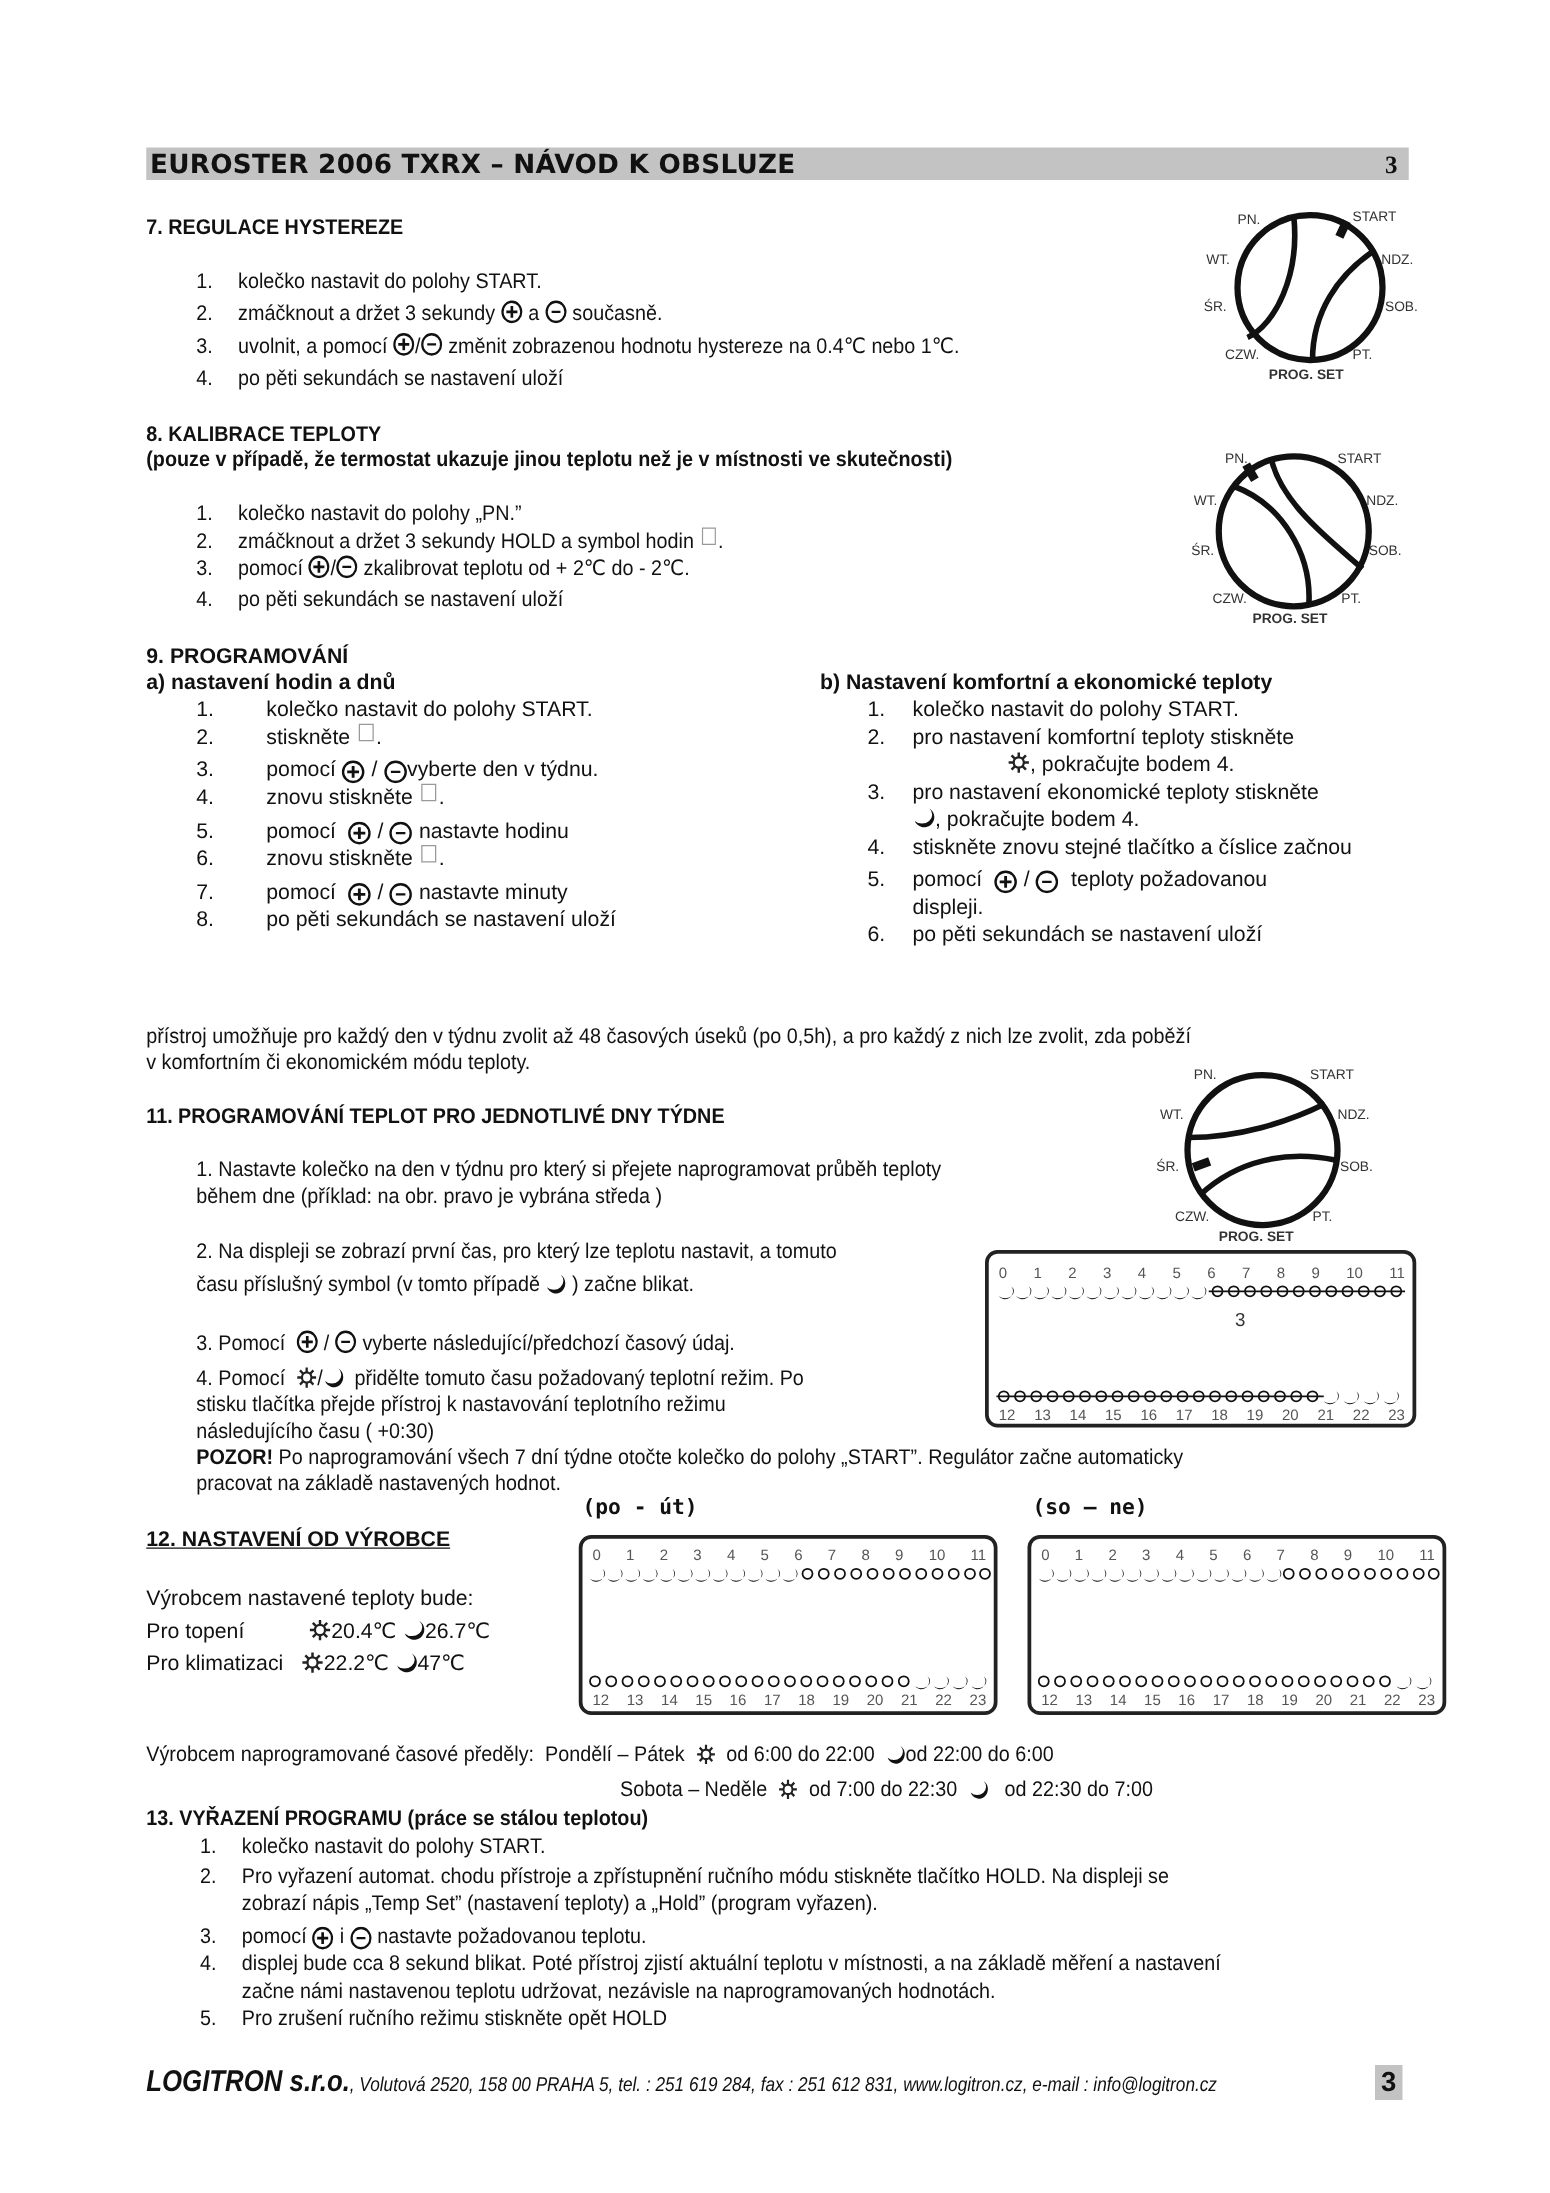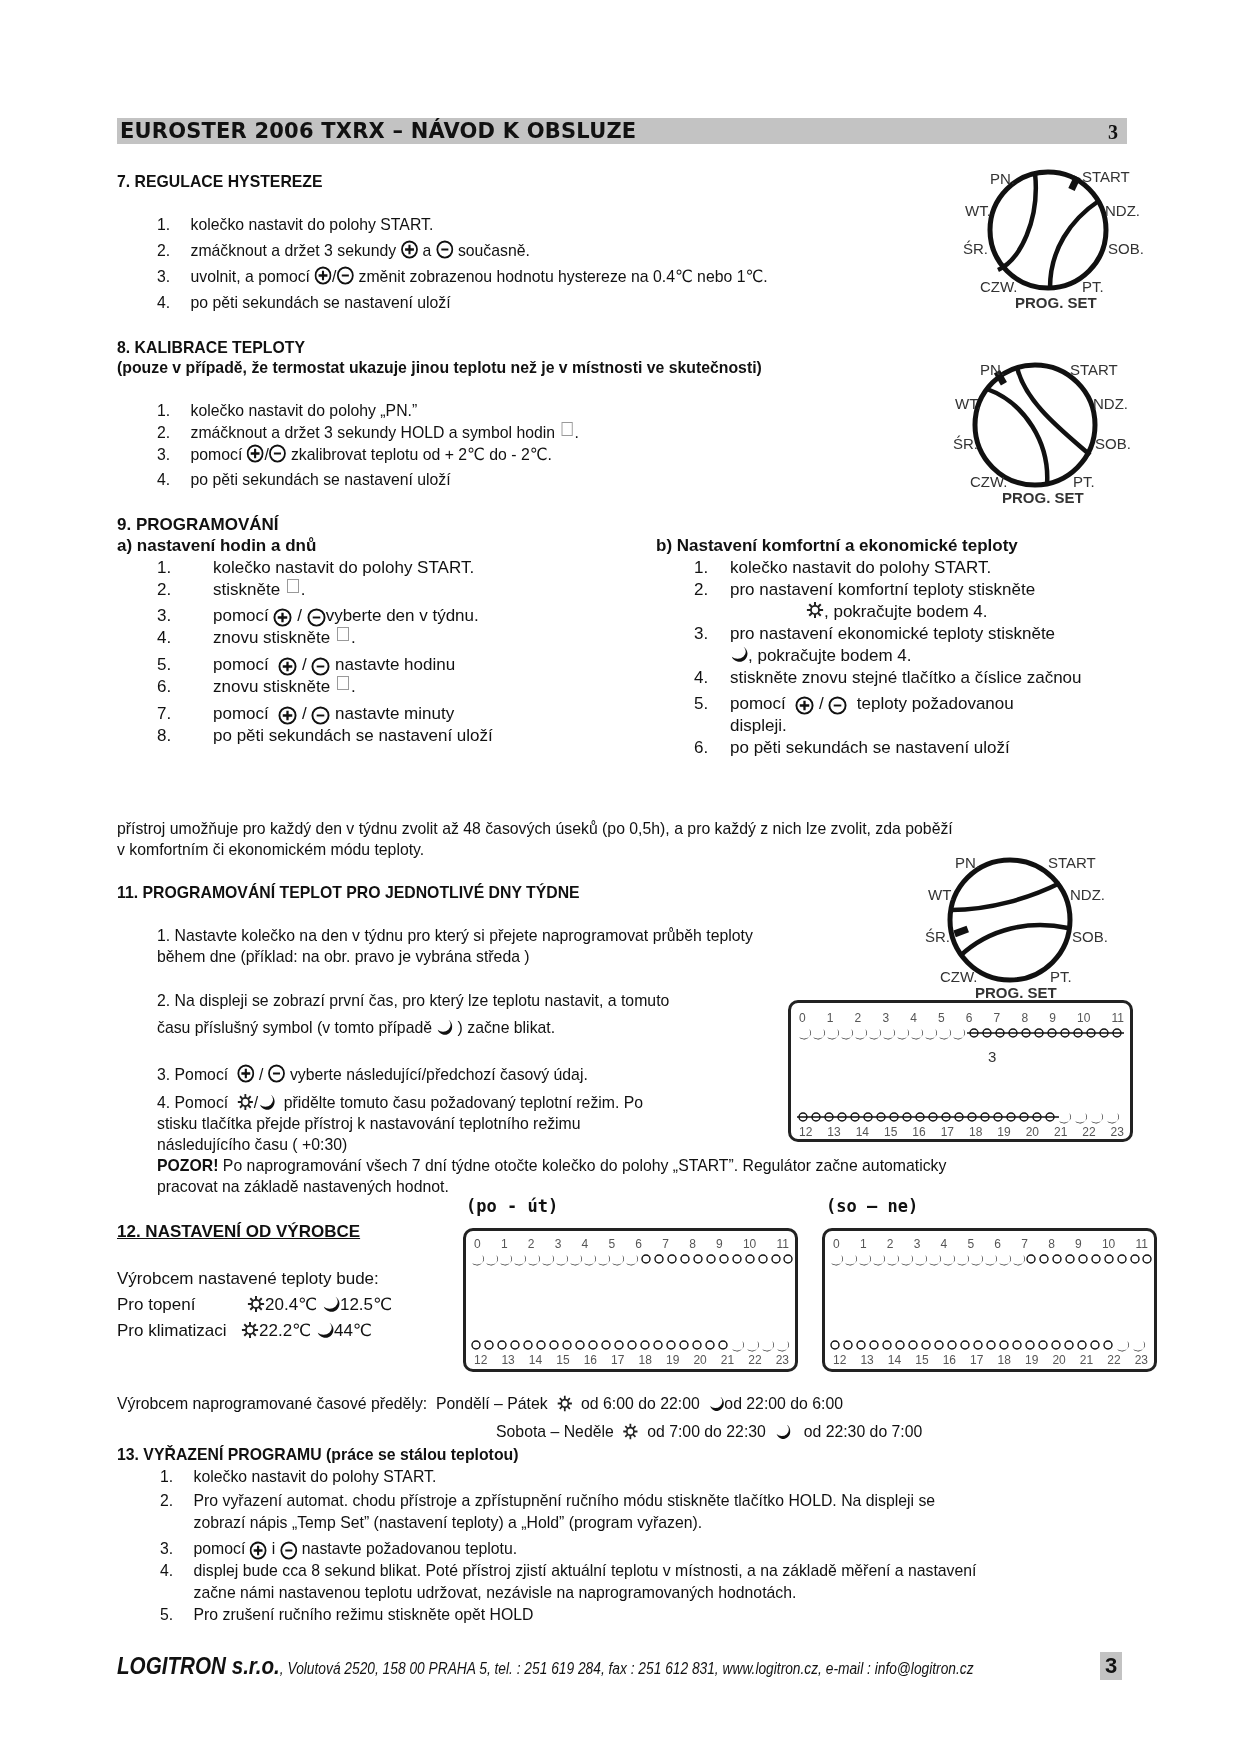--- a/index.html
+++ b/index.html
@@ -8,21 +8,21 @@
   .abs{position:absolute;}
   .hdr{left:117px;top:118px;width:1010px;height:26px;background:#c3c3c3;}
   .hdr-title{left:120px;top:118px;font-family:"DejaVu Sans",sans-serif;font-weight:bold;font-size:21px;letter-spacing:0.2px;line-height:26px;}
   .hdr-page{left:1108px;top:118px;font-family:"Liberation Serif",serif;font-weight:bold;font-size:20px;line-height:28px;}
   .h{font-weight:bold;font-size:17px;line-height:20px;}
   .t{font-size:17px;line-height:21px;}
   .narrow{transform:scaleX(0.93);transform-origin:left top;white-space:nowrap;}
   .li{display:flex;font-size:17px;line-height:22px;}
   .li .n{display:inline-block;}
   .ic{display:inline-block;vertical-align:-3px;}
-  .dial-lbl{font-size:15px;color:#333;text-align:right;}
+  .dial-lbl{font-size:11px;color:#333;text-align:right;}
   .lcd{border:3px solid #222;border-radius:10px;box-sizing:border-box;}
   .lcd-nums{font-size:12px;color:#555;display:flex;}
   .box-sq{display:inline-block;width:10px;height:12px;border:1px solid #999;vertical-align:-1px;margin:0 2px;}
   .footer{left:117px;top:1652px;white-space:nowrap;font-style:italic;transform:scaleX(0.86);transform-origin:left top;}
   .footer .brand{font-weight:bold;font-size:24px;}
   .footer .rest{font-size:16px;}
   .pgbox{left:1100px;top:1652px;width:22px;height:28px;background:#c3c3c3;font-weight:bold;font-size:22px;text-align:center;line-height:28px;}
   .bold{font-weight:bold;}
 </style>
 </head>
@@ -344,28 +344,28 @@
   </div>
 </div>
 
 <div class="abs h" style="left:117px;top:1222px;text-decoration:underline;">12. NASTAVENÍ OD VÝROBCE</div>
 <div class="abs t" style="left:117px;top:1268px;">Výrobcem nastavené teploty bude:</div>
 <div class="abs t" style="left:117px;top:1294px;">
   <span style="display:inline-block;width:130px">Pro topení</span><svg class="ic" width="18" height="18">
       <use href="#sun"></use>
     </svg><span>20.4℃</span>&nbsp;<svg class="ic" width="18" height="18">
       <use href="#moon"></use>
-    </svg><span>12.5℃</span>
+    </svg><span>26.7℃</span>
 </div>
 <div class="abs t" style="left:117px;top:1320px;">
   <span style="display:inline-block;width:124px">Pro klimatizaci</span><svg class="ic" width="18" height="18">
       <use href="#sun"></use>
     </svg><span>22.2℃</span>&nbsp;<svg class="ic" width="18" height="18">
       <use href="#moon"></use>
-    </svg><span>44℃</span>
+    </svg><span>47℃</span>
 </div>
 
 <div class="abs" style="left:466px;top:1196px;font-family:'DejaVu Sans Mono',monospace;font-weight:bold;font-size:17px;">(po - út)</div>
 <div class="abs" style="left:826px;top:1196px;font-family:'DejaVu Sans Mono',monospace;font-weight:bold;font-size:17px;">(so – ne)</div>
 
 <div class="abs lcd" style="left:463px;top:1228px;width:335px;height:144px;">
   <div class="abs lcd-nums" style="left:8px;top:6px;width:315px;justify-content:space-between;">
     <span>0</span>
       <span>1</span>
       <span>2</span>

